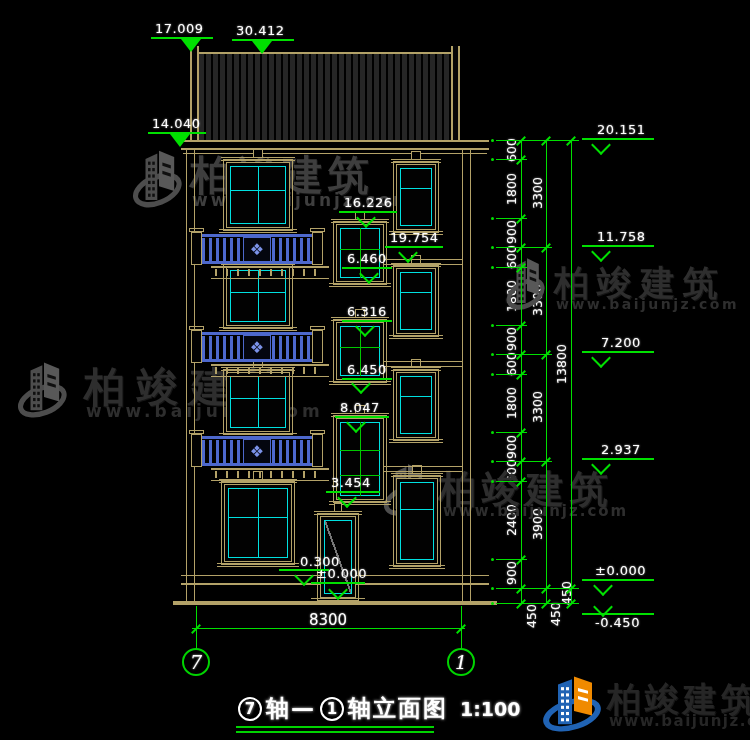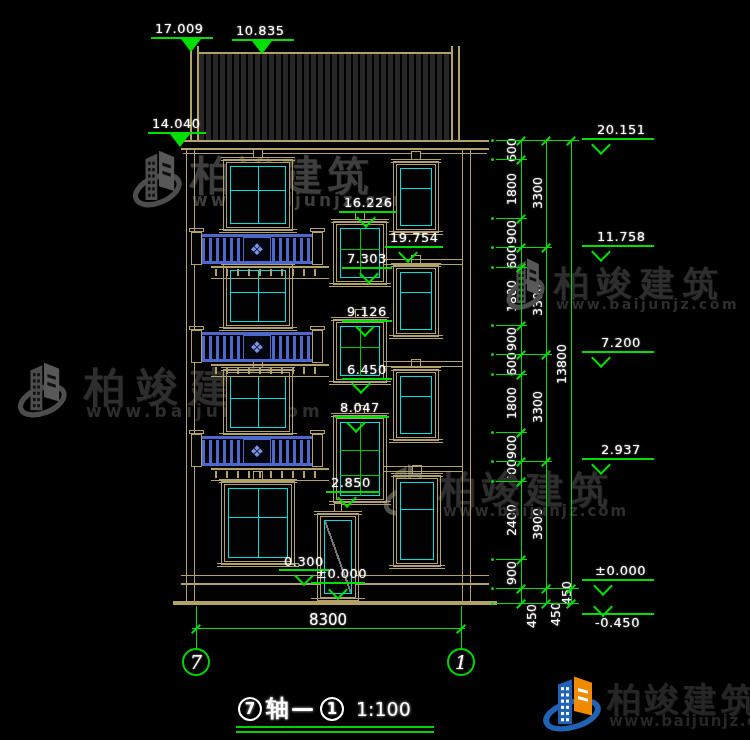--- a/index.html
+++ b/index.html
@@ -23,21 +23,21 @@
   .bubble{position:absolute;width:28px;height:28px;border:2px solid #00d400;border-radius:50%;
           display:flex;align-items:center;justify-content:center;color:#fff;
           font-family:"DejaVu Serif",serif;font-style:italic;font-size:19px;
           text-shadow:0 0 2px rgba(255,255,255,.8);z-index:5;}
   
   .title{position:absolute;display:flex;align-items:center;gap:4px;color:#fff;z-index:6;
          text-shadow:0 0 3px rgba(255,255,255,.9);}
   .tcirc{width:24px;height:24px;border:2px solid #fff;border-radius:50%;display:flex;
          align-items:center;justify-content:center;font-size:15px;font-weight:bold;flex:0 0 auto;}
   .ttext{font-size:23px;font-weight:bold;letter-spacing:2px;white-space:nowrap;}
-  .tscale{font-size:19px;font-weight:normal;margin-left:8px;}
+  .tscale{font-size:19px;font-weight:bold;margin-left:8px;}
   .tunder{position:absolute;height:2px;background:#00d400;z-index:6;}
   
   .wm-brand{position:absolute;font-weight:900;white-space:nowrap;z-index:1;
             text-shadow:1px 1px 0 #161616;}
   .wm-url{position:absolute;font-weight:bold;white-space:nowrap;z-index:1;}
   .wm-a{color:#3e3e3e;} .wm-b{color:#2e2e2e;} .wm-c{color:#262626;}
   .bjz-icon{position:absolute;display:block;z-index:1;}
   .logo-z{z-index:6;}
 </style>
 </head>
@@ -164,67 +164,67 @@
   <div class="g" style="left:462px;top:150px;width:9px;height:452px;border-left:1px solid #b3a268;border-right:1px solid #b3a268;z-index:2"></div>
   <div class="g" style="left:181px;top:575px;width:308px;height:10px;border-top:1px solid #b3a268;border-bottom:2px solid #b3a268;z-index:2"></div>
   <div class="g" style="left:173px;top:601px;width:324px;height:4px;background:#b3a268;z-index:3"></div>
 
   <div class="elev" style="left:153px;top:21px;z-index:5">
     <span class="etext" style="left:2px">17.009</span>
     <i class="eline" style="top:16px;width:62px"></i>
       <i class="etri solid" style="left:28px;top:18px"></i>
   </div>
   <div class="elev" style="left:234px;top:23px;z-index:5">
-    <span class="etext" style="left:2px">10.835</span>
+    <span class="etext" style="left:2px">30.412</span>
     <i class="eline" style="top:16px;width:62px"></i>
       <i class="etri solid" style="left:18px;top:18px"></i>
   </div>
   <div class="elev" style="left:150px;top:116px;z-index:5">
     <span class="etext" style="left:2px">14.040</span>
     <i class="eline" style="top:16px;width:58px"></i>
       <i class="etri solid" style="left:20px;top:18px"></i>
   </div>
 
   <div class="elev" style="left:341px;top:195px;z-index:5">
     <span class="etext" style="left:3px">16.226</span>
     <i class="eline" style="top:16px;width:58px"></i>
       <i class="etri" style="left:18px;top:16px"></i>
   </div>
   <div class="elev" style="left:387px;top:230px;z-index:5">
     <span class="etext" style="left:3px">19.754</span>
     <i class="eline" style="top:16px;width:58px"></i>
       <i class="etri" style="left:14px;top:16px"></i>
   </div>
   <div class="elev" style="left:344px;top:251px;z-index:5">
-    <span class="etext" style="left:3px">7.303</span>
+    <span class="etext" style="left:3px">6.460</span>
     <i class="eline" style="top:16px;width:50px"></i>
       <i class="etri" style="left:18px;top:16px"></i>
   </div>
   <div class="elev" style="left:344px;top:304px;z-index:5">
-    <span class="etext" style="left:3px">9.126</span>
+    <span class="etext" style="left:3px">6.316</span>
     <i class="eline" style="top:16px;width:50px"></i>
       <i class="etri" style="left:14px;top:16px"></i>
   </div>
   <div class="elev" style="left:344px;top:362px;z-index:5">
     <span class="etext" style="left:3px">6.450</span>
     <i class="eline" style="top:16px;width:50px"></i>
       <i class="etri" style="left:10px;top:15px"></i>
   </div>
   <div class="elev" style="left:337px;top:400px;z-index:5">
     <span class="etext" style="left:3px">8.047</span>
     <i class="eline" style="top:16px;width:54px"></i>
       <i class="etri" style="left:12px;top:16px"></i>
   </div>
   <div class="elev" style="left:328px;top:475px;z-index:5">
-    <span class="etext" style="left:3px">2.850</span>
+    <span class="etext" style="left:3px">3.454</span>
     <i class="eline" style="top:16px;width:54px"></i>
       <i class="etri" style="left:12px;top:16px"></i>
   </div>
   <div class="elev" style="left:281px;top:554px;z-index:5">
-    <span class="etext" style="left:3px">0.300</span>
+    <span class="etext" style="left:19px">0.300</span>
     <i class="eline" style="top:15px;width:50px"></i>
       <i class="etri" style="left:16px;top:15px"></i>
   </div>
   <div class="elev" style="left:313px;top:566px;z-index:5">
     <span class="etext" style="left:3px">±0.000</span>
     <i class="eline" style="top:16px;width:54px"></i>
       <i class="etri" style="left:18px;top:17px"></i>
   </div>
 
   <div class="elev" style="left:584px;top:122px;z-index:5">
@@ -284,20 +284,21 @@
       <span>7</span>
     </div>
   <div class="bubble" style="left:447px;top:648px">
       <span>1</span>
     </div>
 
   <div class="title" style="left:238px;top:693px">
     <span class="tcirc">7</span>
     <span class="ttext">轴—</span>
     <span class="tcirc">1</span>
+    <span class="ttext">轴立面图</span>
     <span class="tscale">1:100</span>
   </div>
   <div class="tunder" style="left:236px;top:726px;width:198px"></div>
   <div class="tunder" style="left:236px;top:731px;width:198px"></div>
 
 <div class="g" style="left: 221px; top: 157px; width: 74px; height: 4px; border-top: 1px solid rgb(179, 162, 104); border-bottom: 1px solid rgb(179, 162, 104); z-index: 3;"></div>
     <div class="g" style="left: 253px; top: 149px; width: 10px; height: 9px; border: 1px solid rgb(179, 162, 104); background: rgb(0, 0, 0); z-index: 3;"></div>
     <div class="g" style="left: 226px; top: 162px; width: 64px; height: 66px; border: 1px solid rgb(179, 162, 104); outline: rgb(179, 162, 104) solid 1px; outline-offset: 2px; background: rgb(2, 2, 2); z-index: 3;"></div>
     <div class="g" style="left: 230px; top: 166px; width: 56px; height: 58px; border: 1px solid rgb(0, 224, 224); z-index: 3;"></div>
     <div class="g" style="left: 258px; top: 166px; width: 1px; height: 58px; background: rgb(0, 224, 224); z-index: 3;"></div>

